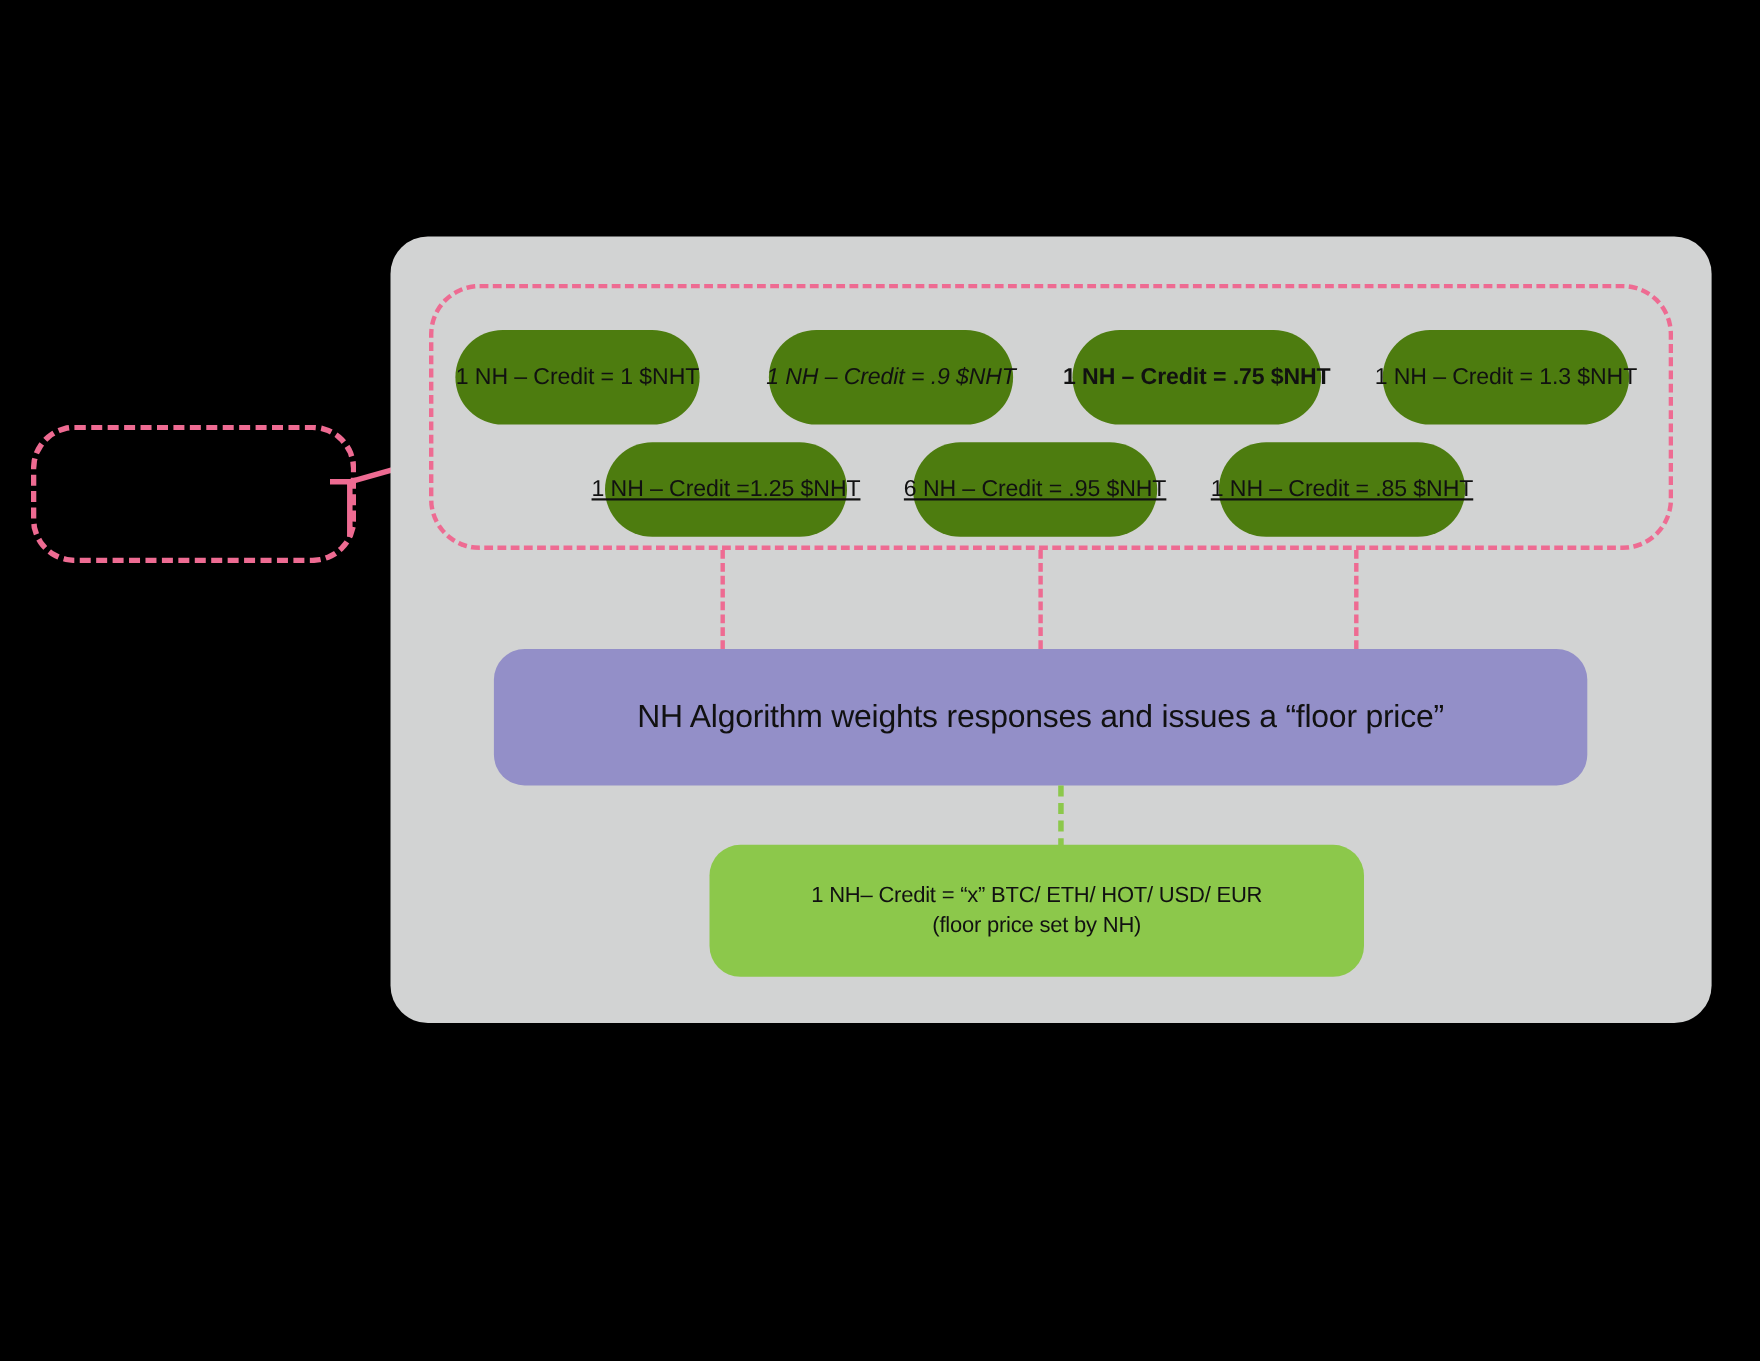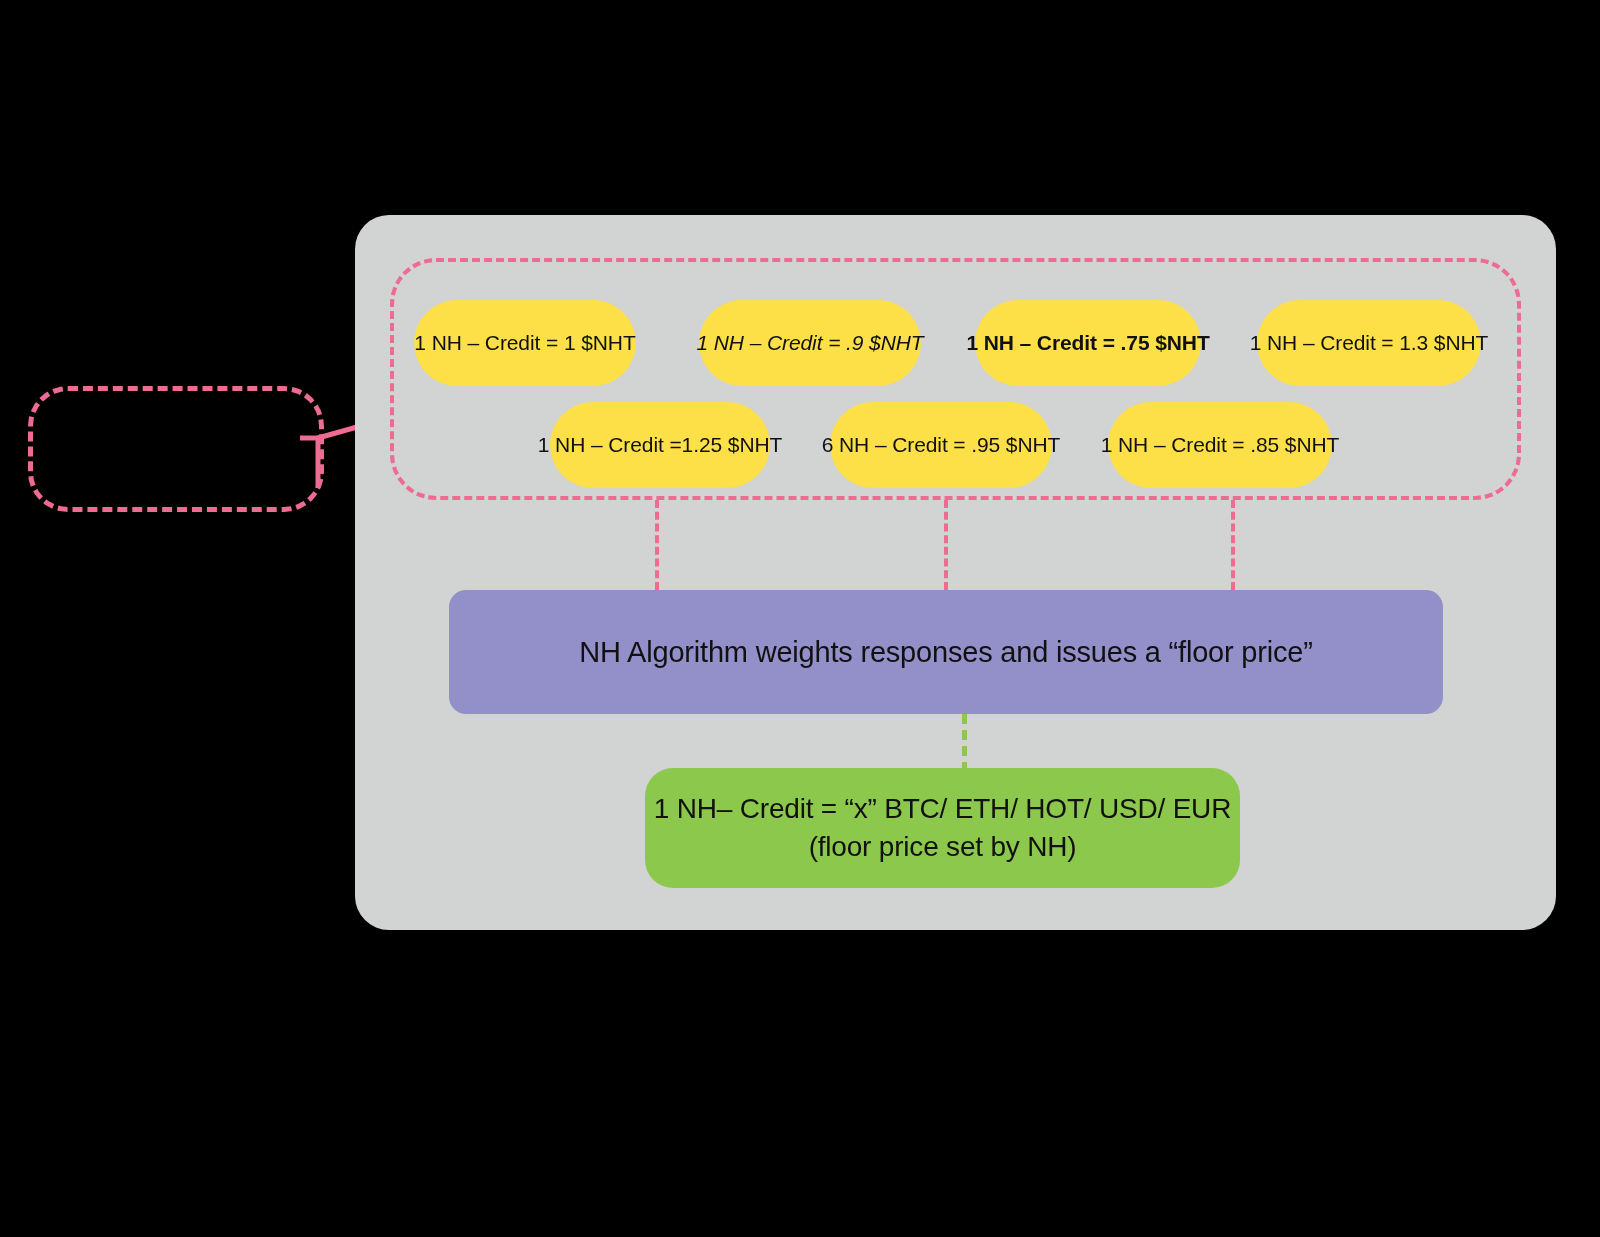--- a/index.html
+++ b/index.html
@@ -57,33 +57,33 @@
     width: 1131px;
     height: 242px;
     border: 4px dashed #EE6B92;
     border-radius: 46px;
     box-sizing: border-box;
   }
 
   
   .pill {
     position: absolute;
-    background: #fde047;
+    background: #4d7c0f;
     border-radius: 44px;
     display: flex;
     align-items: center;
     justify-content: center;
     color: #111111;
     font-size: 21px;
     letter-spacing: -0.1px;
     white-space: nowrap;
     box-sizing: border-box;
   }
   .pill-r1 { top: 300px; height: 86px; }
-  .pill-r2 { top: 402px; height: 86px; }
+  .pill-r2 { top: 402px; height: 86px; text-decoration: underline; }
 
   .pill-0 { left: 414px; width: 222px; }
   .pill-1 { left: 699px; width: 222px; font-style: italic; }
   .pill-2 { left: 975px; width: 226px; font-weight: bold; }
   .pill-3 { left: 1257px; width: 224px; }
   .pill-4 { left: 550px; width: 220px; }
   .pill-5 { left: 830px; width: 222px; }
   .pill-6 { left: 1108px; width: 224px; }
 
   
@@ -99,21 +99,21 @@
   .v-dash-pink.c3 { left: 1231px; }
 
   
   .algo-box {
     position: absolute;
     left: 449px;
     top: 590px;
     width: 994px;
     height: 124px;
     background: #938FC8;
-    border-radius: 17px;
+    border-radius: 28px;
     display: flex;
     align-items: center;
     justify-content: center;
     color: #111111;
     font-size: 29px;
     letter-spacing: -0.2px;
     white-space: nowrap;
     box-sizing: border-box;
   }
 
@@ -134,21 +134,21 @@
     top: 768px;
     width: 595px;
     height: 120px;
     background: #8CC84B;
     border-radius: 28px;
     display: flex;
     flex-direction: column;
     align-items: center;
     justify-content: center;
     color: #111111;
-    font-size: 28px;
+    font-size: 20px;
     line-height: 1.35;
     letter-spacing: -0.2px;
     white-space: nowrap;
     box-sizing: border-box;
   }
 </style>
 </head>
 <body>
 
 <div class="source-box"></div>

